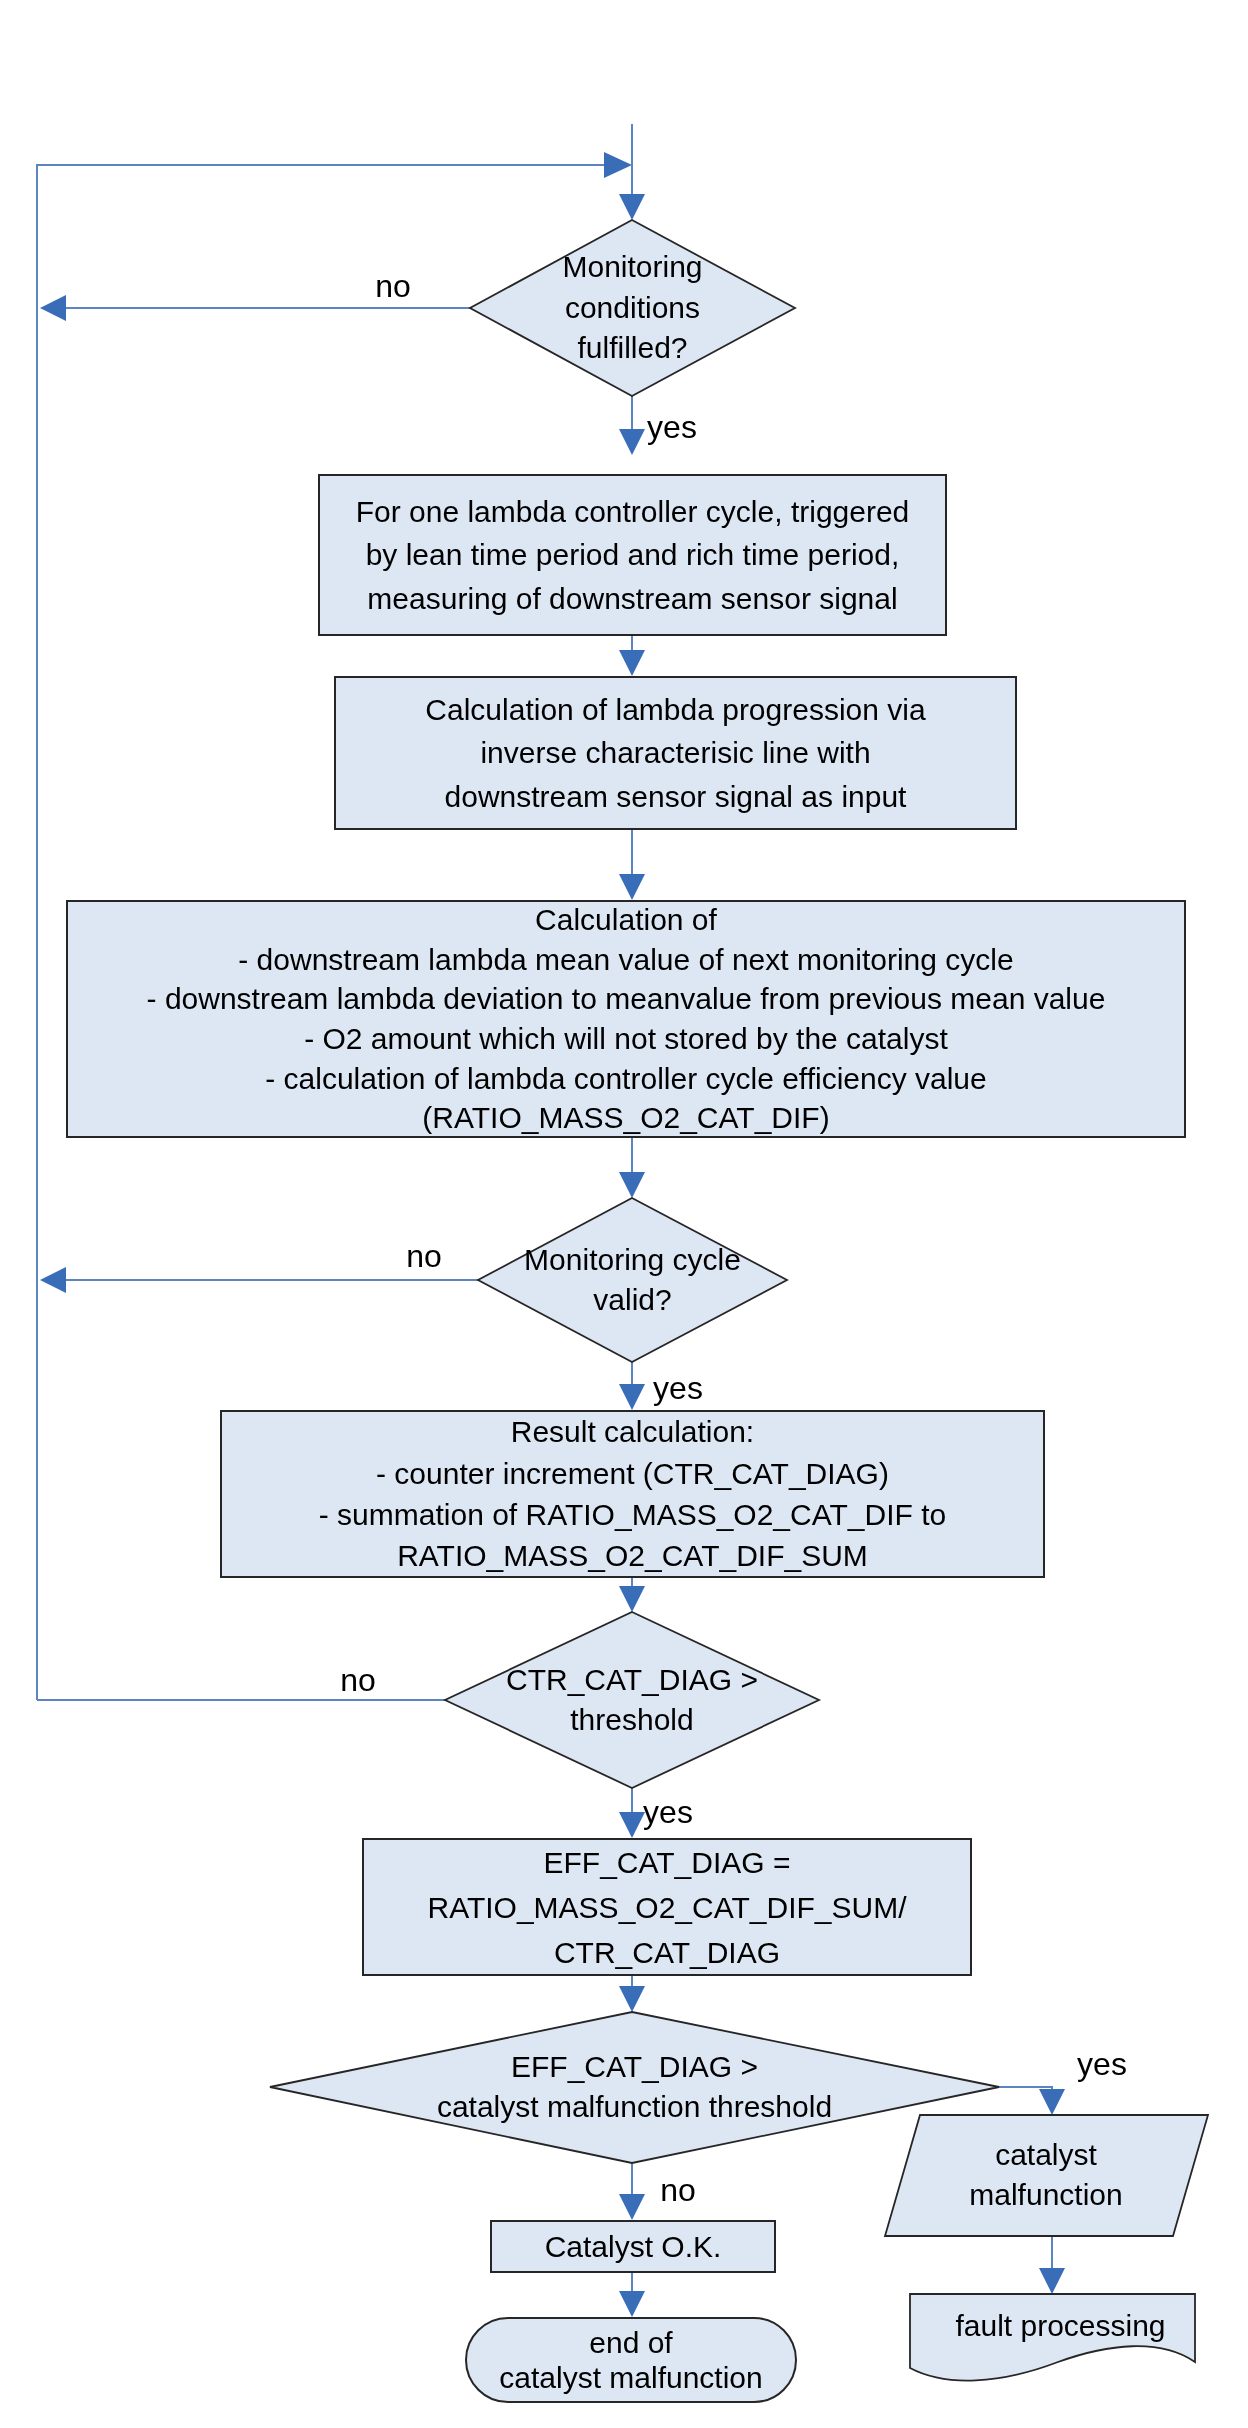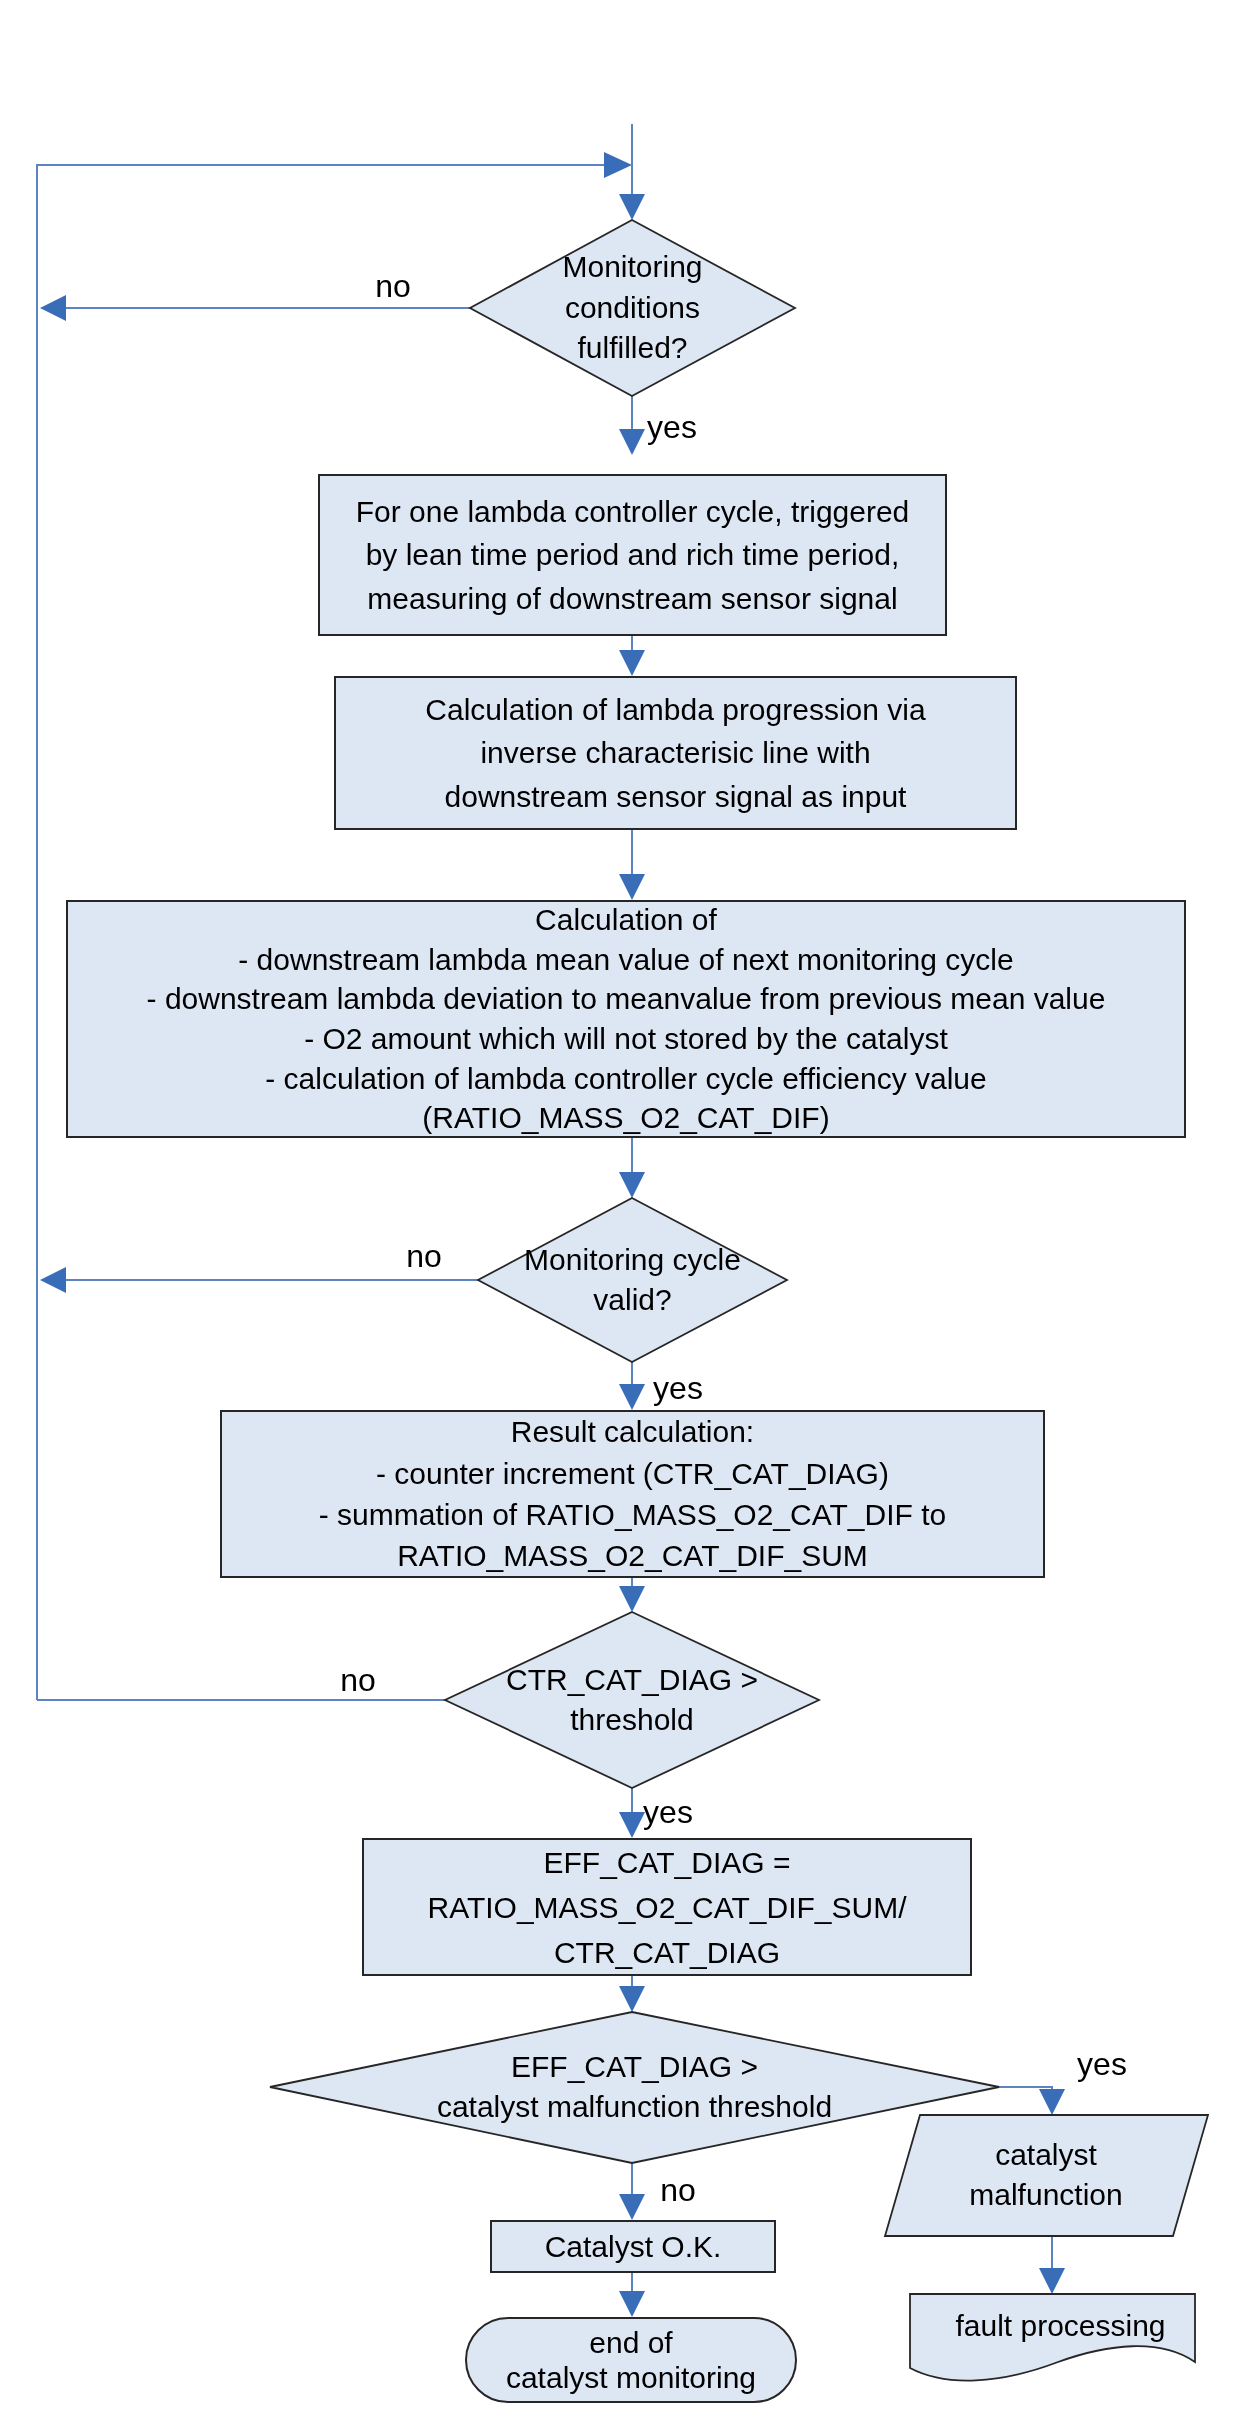--- a/index.html
+++ b/index.html
@@ -118,21 +118,21 @@
 - summation of RATIO_MASS_O2_CAT_DIF to
 RATIO_MASS_O2_CAT_DIF_SUM</div>
 
   <div class="node" style="left:362px;top:1838px;width:610px;height:138px;line-height:1.5;">EFF_CAT_DIAG =
 RATIO_MASS_O2_CAT_DIF_SUM/
 CTR_CAT_DIAG</div>
 
   <div class="node" style="left:490px;top:2220px;width:286px;height:53px;">Catalyst O.K.</div>
 
   <div class="node stadium" style="left:465px;top:2317px;width:332px;height:86px;border-radius:43px;line-height:1.18;">end of
-catalyst monitoring</div>
+catalyst malfunction</div>
 
   <div class="overlay" style="left:470px;top:232px;width:325px;height:152px;">Monitoring
 conditions
 fulfilled?</div>
 
   <div class="overlay" style="left:478px;top:1210px;width:309px;height:140px;">Monitoring cycle
 valid?</div>
 
   <div class="overlay" style="left:445px;top:1624px;width:374px;height:152px;">CTR_CAT_DIAG &gt;
 threshold</div>

